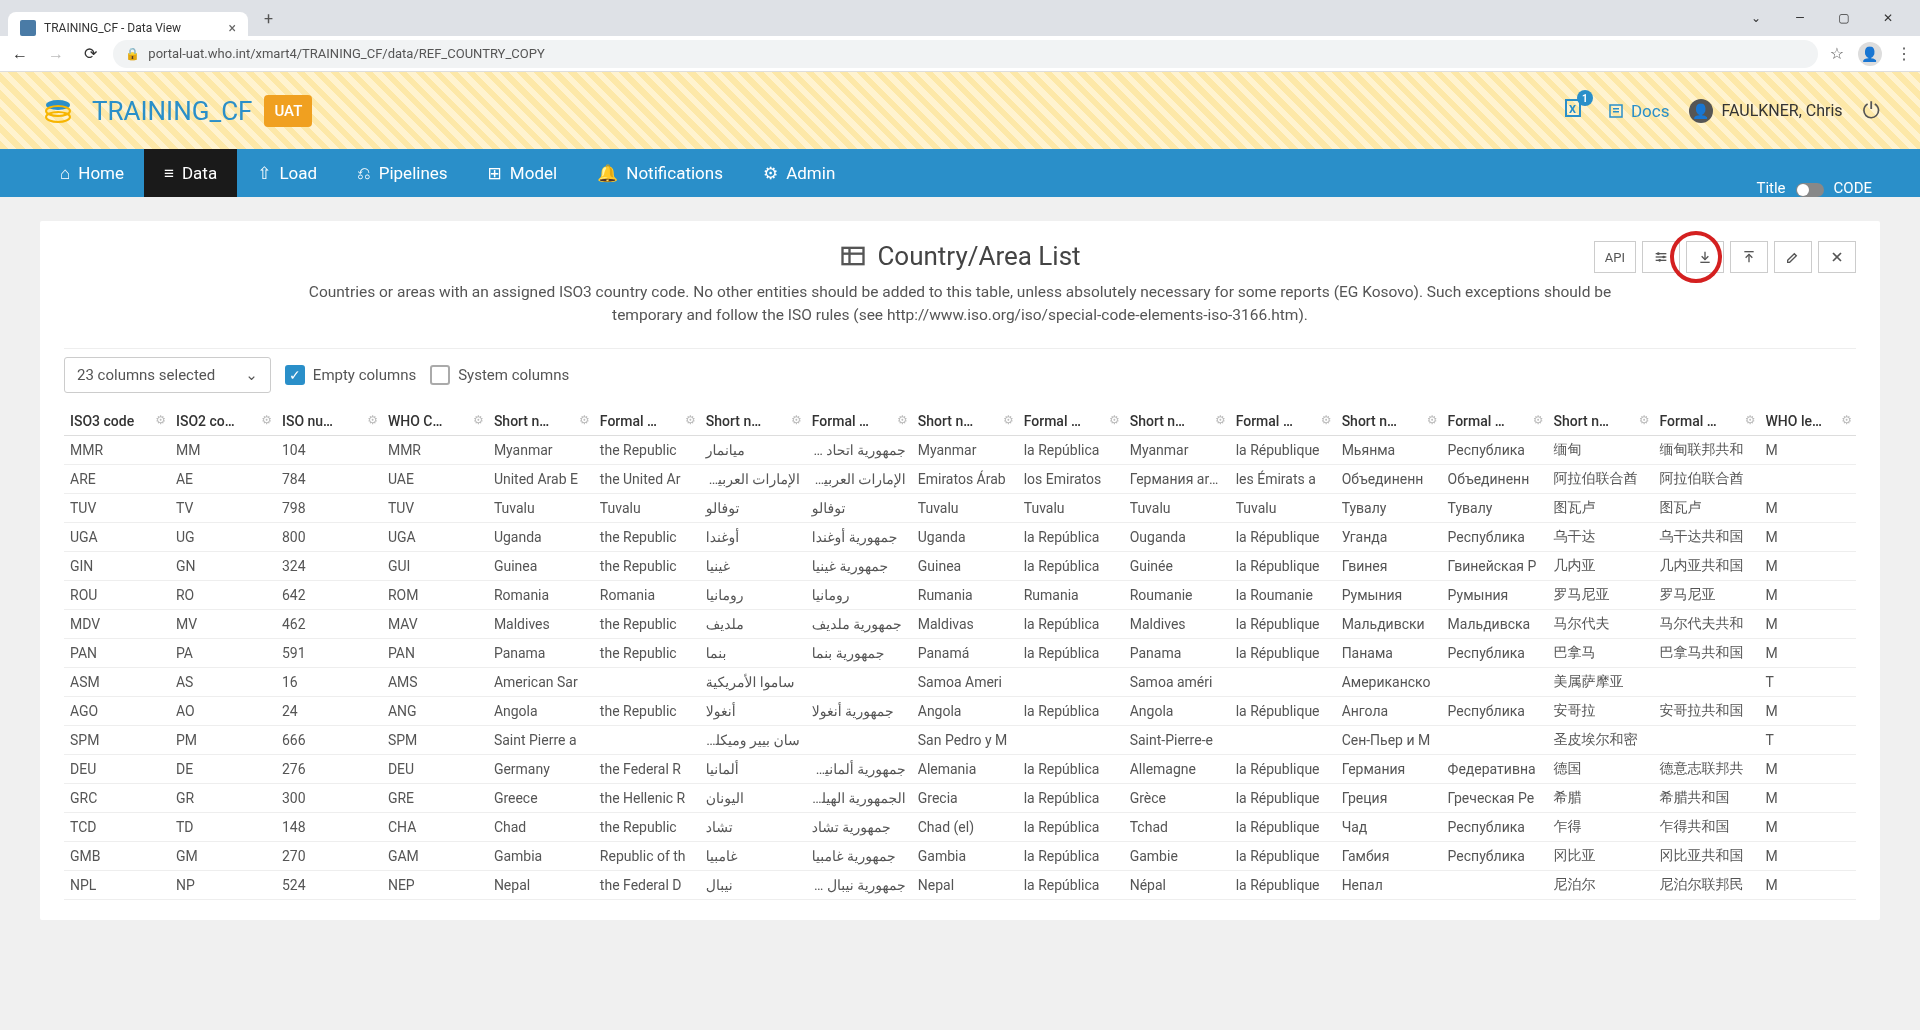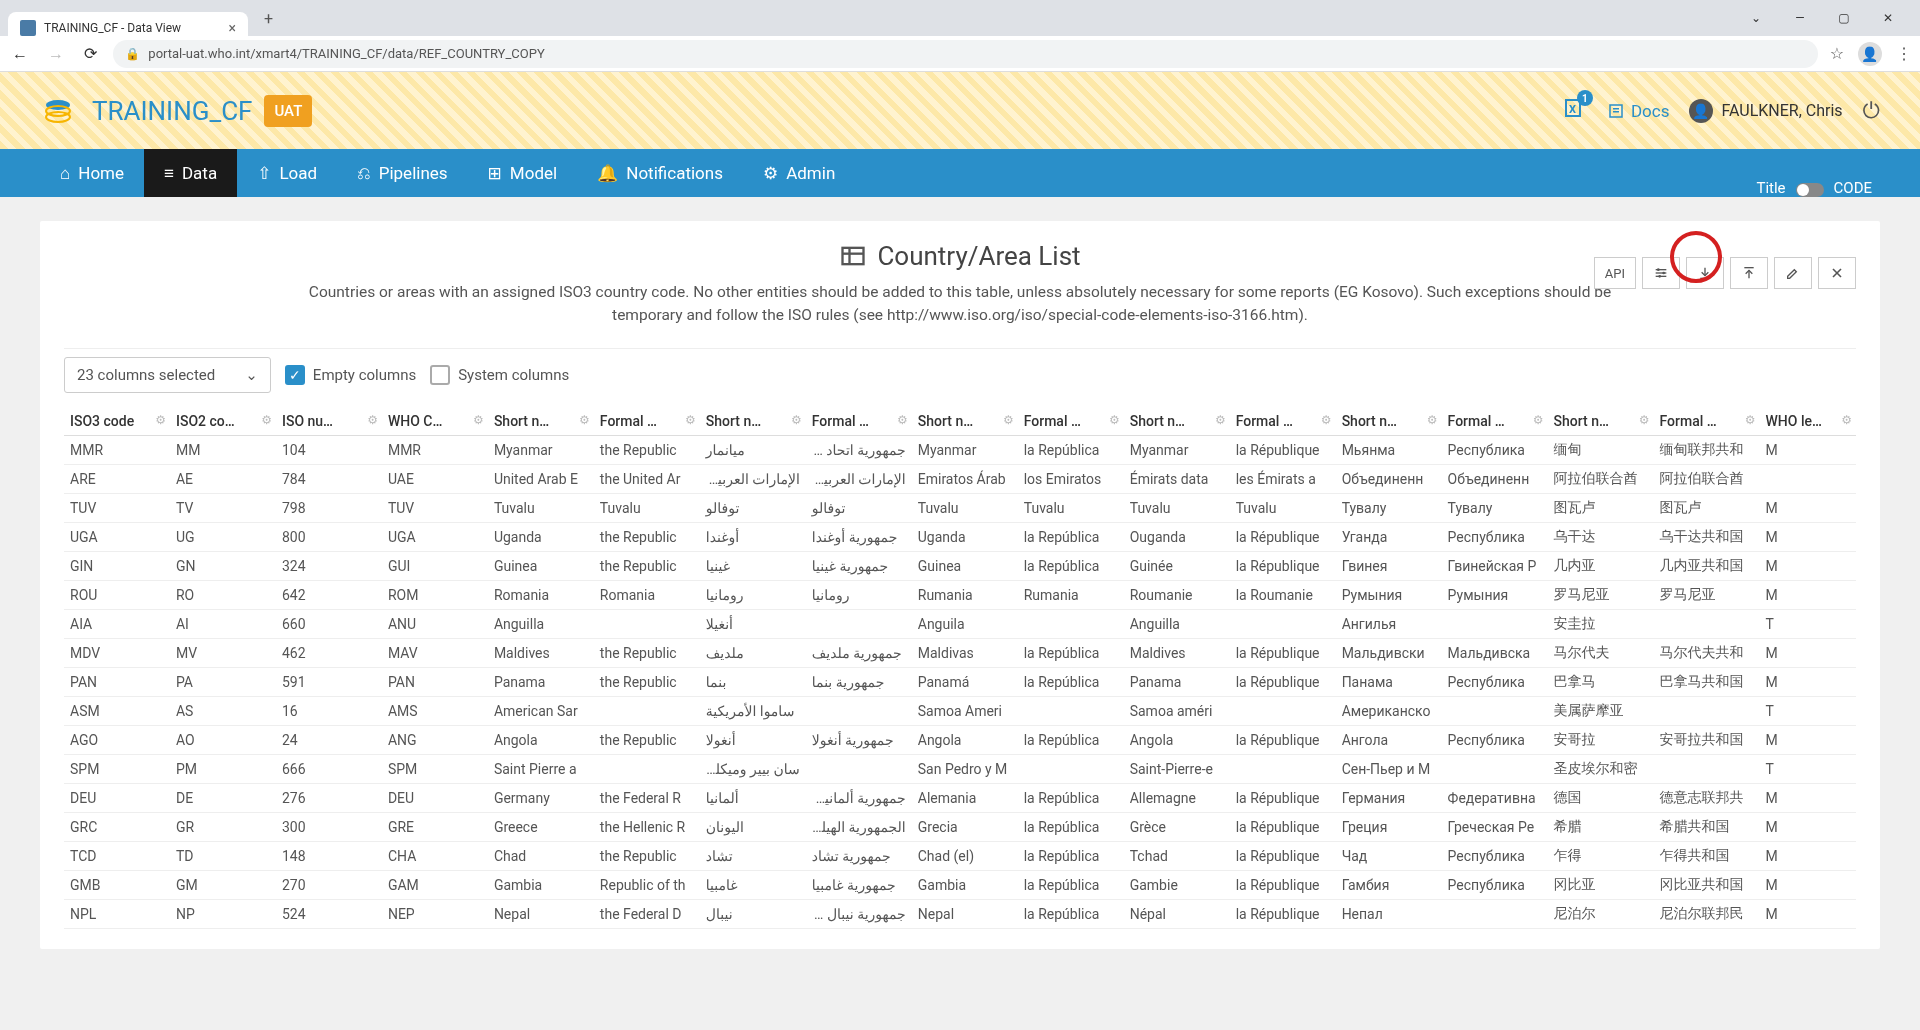--- a/index.html
+++ b/index.html
@@ -46,21 +46,21 @@
 .nav-item.active { background: #1a1a1a; }
 .nav-right { margin-left:auto; display:flex; align-items:flex-end; gap:10px; color:#fff; font-size:15px; padding:0 8px;}
 .toggle { width:28px; height:14px; background:#888; border-radius:7px; position:relative;}
 .toggle::after { content:''; position:absolute; width:12px; height:12px; background:#fff; border-radius:50%; top:1px; left:1px;}
 
 
 .content { padding: 24px 40px; }
 .panel { background:#fff; padding: 20px 24px; border-radius:2px; }
 .panel-title-row { display:flex; align-items:center; justify-content:center; position:relative; margin-bottom:10px;}
 .panel-title { font-size:26px; color:#444; display:flex; align-items:center; gap:10px;}
-.panel-actions { position:absolute; right:0; top:16px; display:flex; gap:6px;}
+.panel-actions { position:absolute; right:0; top:0; display:flex; gap:6px;}
 .panel-actions button { height:32px; min-width:34px; padding: 0 10px; border:1px solid #ccc; background:#fff; font-size:13px; color:#555; cursor:pointer; display:flex; align-items:center; justify-content:center;}
 .panel-actions button svg { width:16px; height:16px;}
 .highlight-circle { position:absolute; right: 134px; top:-10px; width:52px; height:52px; border:4px solid #d42020; border-radius:50%; pointer-events:none; z-index:10;}
 .panel-desc { text-align:center; font-size:15.5px; color:#555; line-height:1.5; max-width: 1360px; margin: 0 auto 20px;}
 
 
 .filter-row { display:flex; align-items:center; gap:14px; padding: 8px 0 14px; border-top:1px solid #eee;}
 .col-select { border:1px solid #ccc; padding:8px 12px; font-size:15px; color:#555; display:flex; align-items:center; gap:30px; cursor:pointer; border-radius:3px;}
 .checkbox-wrap { display:flex; align-items:center; gap:8px; font-size:15px; color:#555;}
 .checkbox { width:20px; height:20px; border:2px solid #2a8fc9; border-radius:3px; display:flex; align-items:center; justify-content:center;}
@@ -315,21 +315,21 @@
               <td class="col-iso3">ARE</td>
               <td class="col-iso2">AE</td>
               <td class="col-isonum">784</td>
               <td class="col-whoc">UAE</td>
               <td class="col-short-en">United Arab E</td>
               <td class="col-formal-en">the United Ar</td>
               <td class="col-short-ar rtl">الإمارات العربية المتحدة</td>
               <td class="col-formal-ar rtl">الإمارات العربية المتحدة</td>
               <td class="col-short-es">Emiratos Árab</td>
               <td class="col-formal-es">los Emiratos</td>
-              <td class="col-short-fr">Émirats data</td>
+              <td class="col-short-fr">Германия arabe</td>
               <td class="col-formal-fr">les Émirats a</td>
               <td class="col-short-ru">Объединенн</td>
               <td class="col-formal-ru">Объединенн</td>
               <td class="col-short-zh">阿拉伯联合酋</td>
               <td class="col-formal-zh">阿拉伯联合酋</td>
               <td class="col-wholegal"></td>
             </tr>
             <tr>
               <td class="col-iso3">TUV</td>
               <td class="col-iso2">TV</td>
@@ -398,39 +398,20 @@
               <td class="col-formal-ar rtl">رومانيا</td>
               <td class="col-short-es">Rumania</td>
               <td class="col-formal-es">Rumania</td>
               <td class="col-short-fr">Roumanie</td>
               <td class="col-formal-fr">la Roumanie</td>
               <td class="col-short-ru">Румыния</td>
               <td class="col-formal-ru">Румыния</td>
               <td class="col-short-zh">罗马尼亚</td>
               <td class="col-formal-zh">罗马尼亚</td>
               <td class="col-wholegal">M</td>
-            </tr>
-            <tr>
-              <td class="col-iso3">AIA</td>
-              <td class="col-iso2">AI</td>
-              <td class="col-isonum">660</td>
-              <td class="col-whoc">ANU</td>
-              <td class="col-short-en">Anguilla</td>
-              <td class="col-formal-en"></td>
-              <td class="col-short-ar rtl">أنغيلا</td>
-              <td class="col-formal-ar rtl"></td>
-              <td class="col-short-es">Anguila</td>
-              <td class="col-formal-es"></td>
-              <td class="col-short-fr">Anguilla</td>
-              <td class="col-formal-fr"></td>
-              <td class="col-short-ru">Ангилья</td>
-              <td class="col-formal-ru"></td>
-              <td class="col-short-zh">安圭拉</td>
-              <td class="col-formal-zh"></td>
-              <td class="col-wholegal">T</td>
             </tr>
             <tr>
               <td class="col-iso3">MDV</td>
               <td class="col-iso2">MV</td>
               <td class="col-isonum">462</td>
               <td class="col-whoc">MAV</td>
               <td class="col-short-en">Maldives</td>
               <td class="col-formal-en">the Republic</td>
               <td class="col-short-ar rtl">ملديف</td>
               <td class="col-formal-ar rtl">جمهورية ملديف</td>

